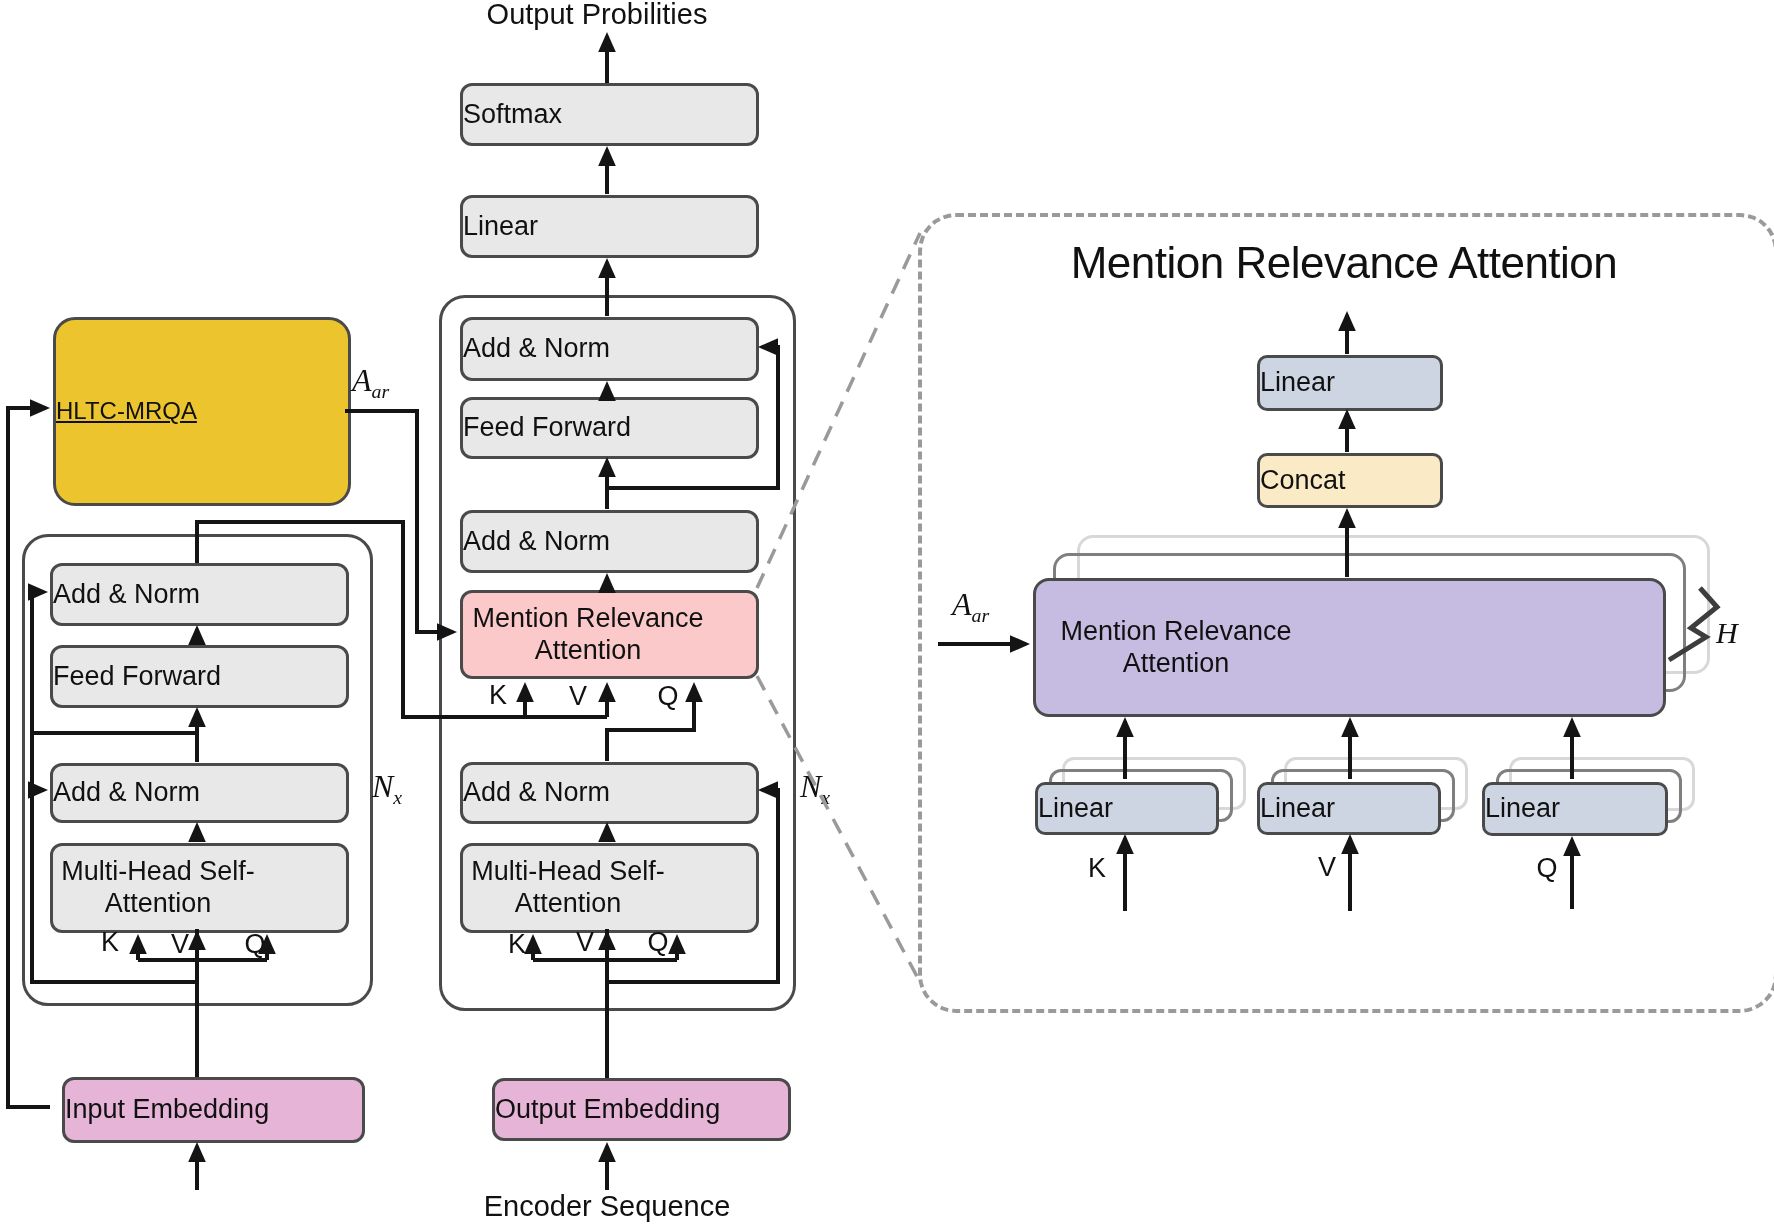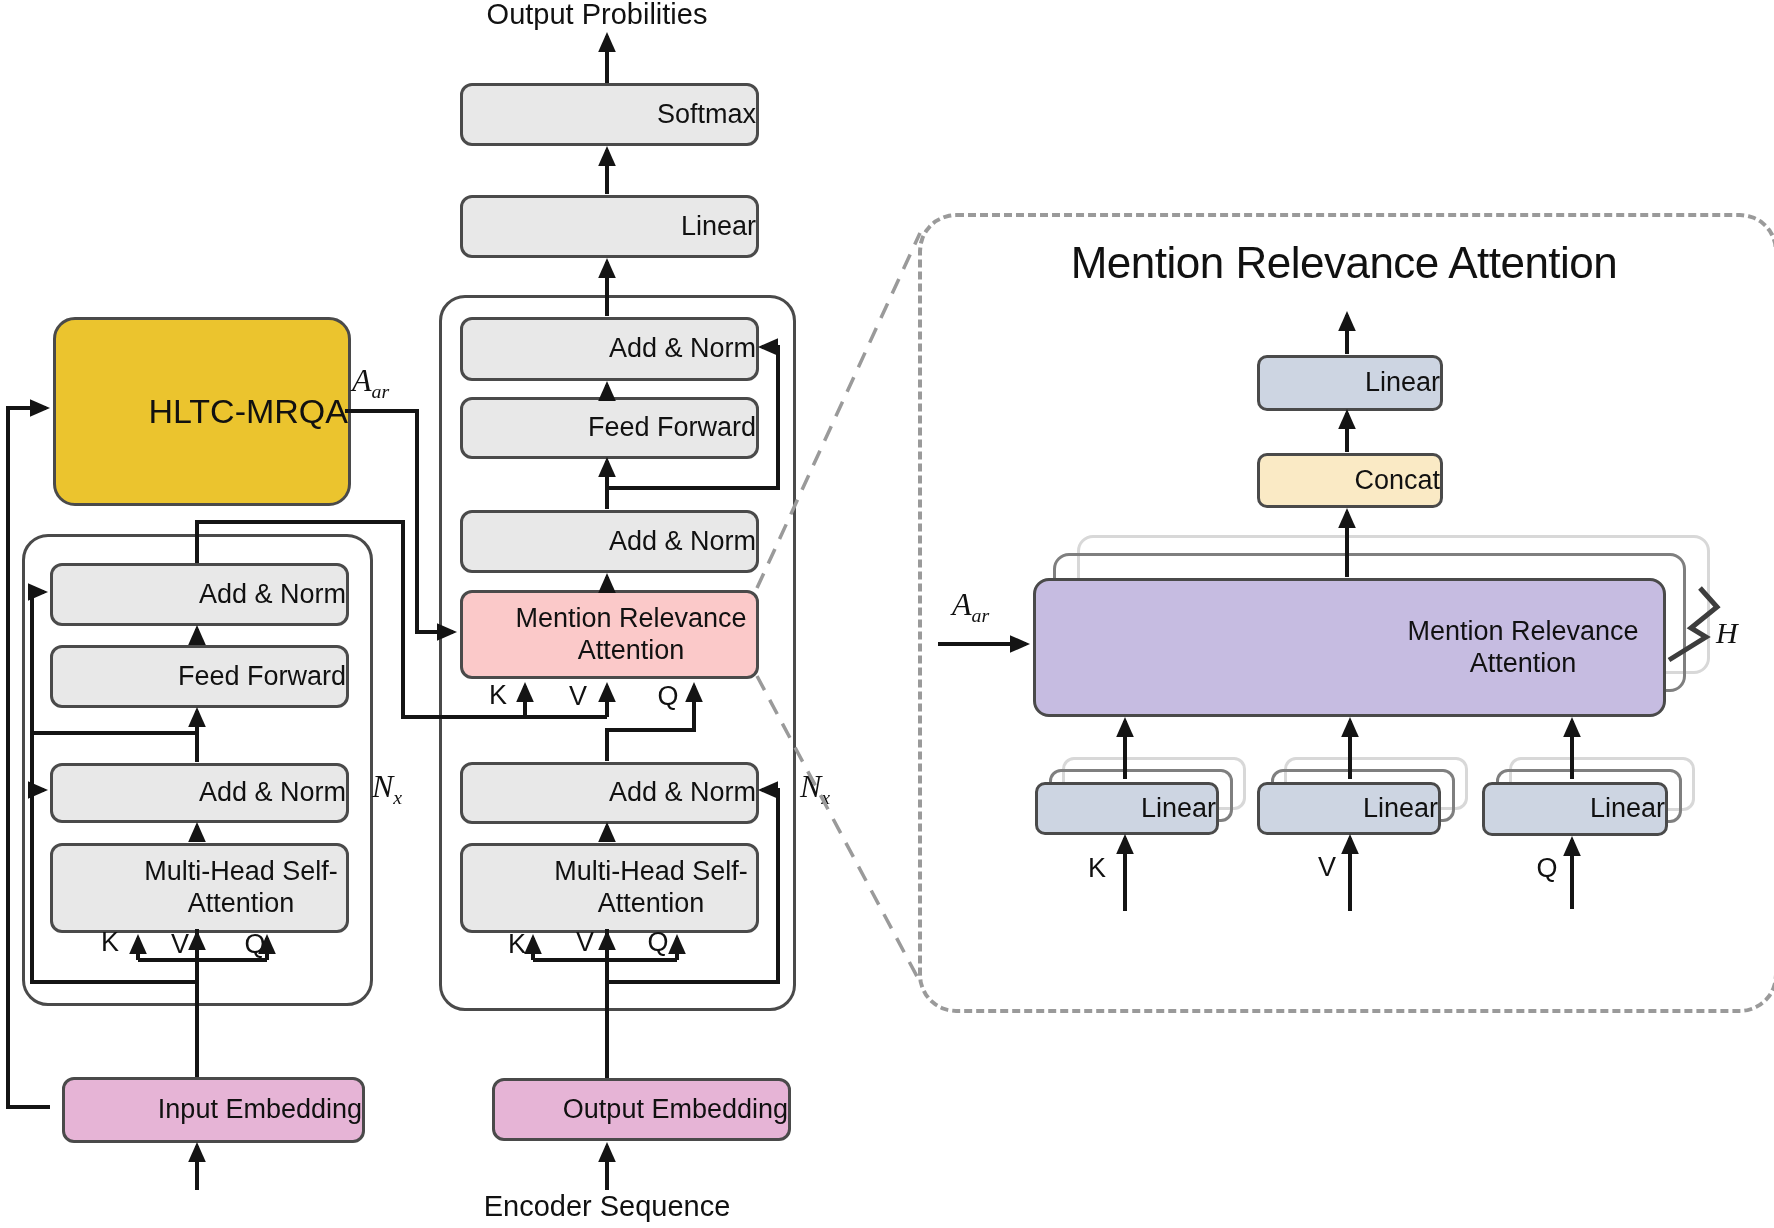--- a/index.html
+++ b/index.html
@@ -3,24 +3,24 @@
 <meta charset="utf-8">
 <style>
   html,body{margin:0;padding:0;background:#fff;}
   #canvas{position:relative;width:1774px;height:1228px;background:#fff;overflow:hidden;
           font-family:"Liberation Sans",sans-serif;color:#111;}
   
   .container{position:absolute;border:3.5px solid #4a4a4a;border-radius:26px;background:transparent;z-index:1;}
   .panel{position:absolute;border:4px dashed #9a9a9a;border-radius:38px;background:transparent;z-index:1;}
   
   .box{position:absolute;border:3.5px solid #4a4a4a;border-radius:12px;background:var(--gray_box);
-       display:flex;align-items:center;justify-content:flex-end;text-align:center;
+       display:flex;align-items:center;justify-content:flex-start;text-align:center;
        font-size:27px;line-height:1.18;z-index:3;}
   .box .wrap{display:block;}
-  .yellow{background:var(--yellow);border-radius:22px;font-size:34px;}
+  .yellow{background:var(--yellow);border-radius:22px;font-size:24px;text-decoration:underline;}
   .pinkembed{background:var(--pink_embed);margin-left:12px;}
   .pinkattn{background:var(--pink_attn);}
   .purple{background:var(--purple);border-radius:16px;}
   .blue{background:var(--blue_linear);border-radius:10px;}
   .cream{background:var(--cream_concat);border-radius:10px;}
   .panelgray{background:var(--panel_gray);}
   
   .layer{position:absolute;border:3.5px solid #7f7f7f;border-radius:12px;background:transparent;z-index:2;}
   .layer.light{border-color:#d8d8d8;}
   .layer.big{border-radius:16px;}

